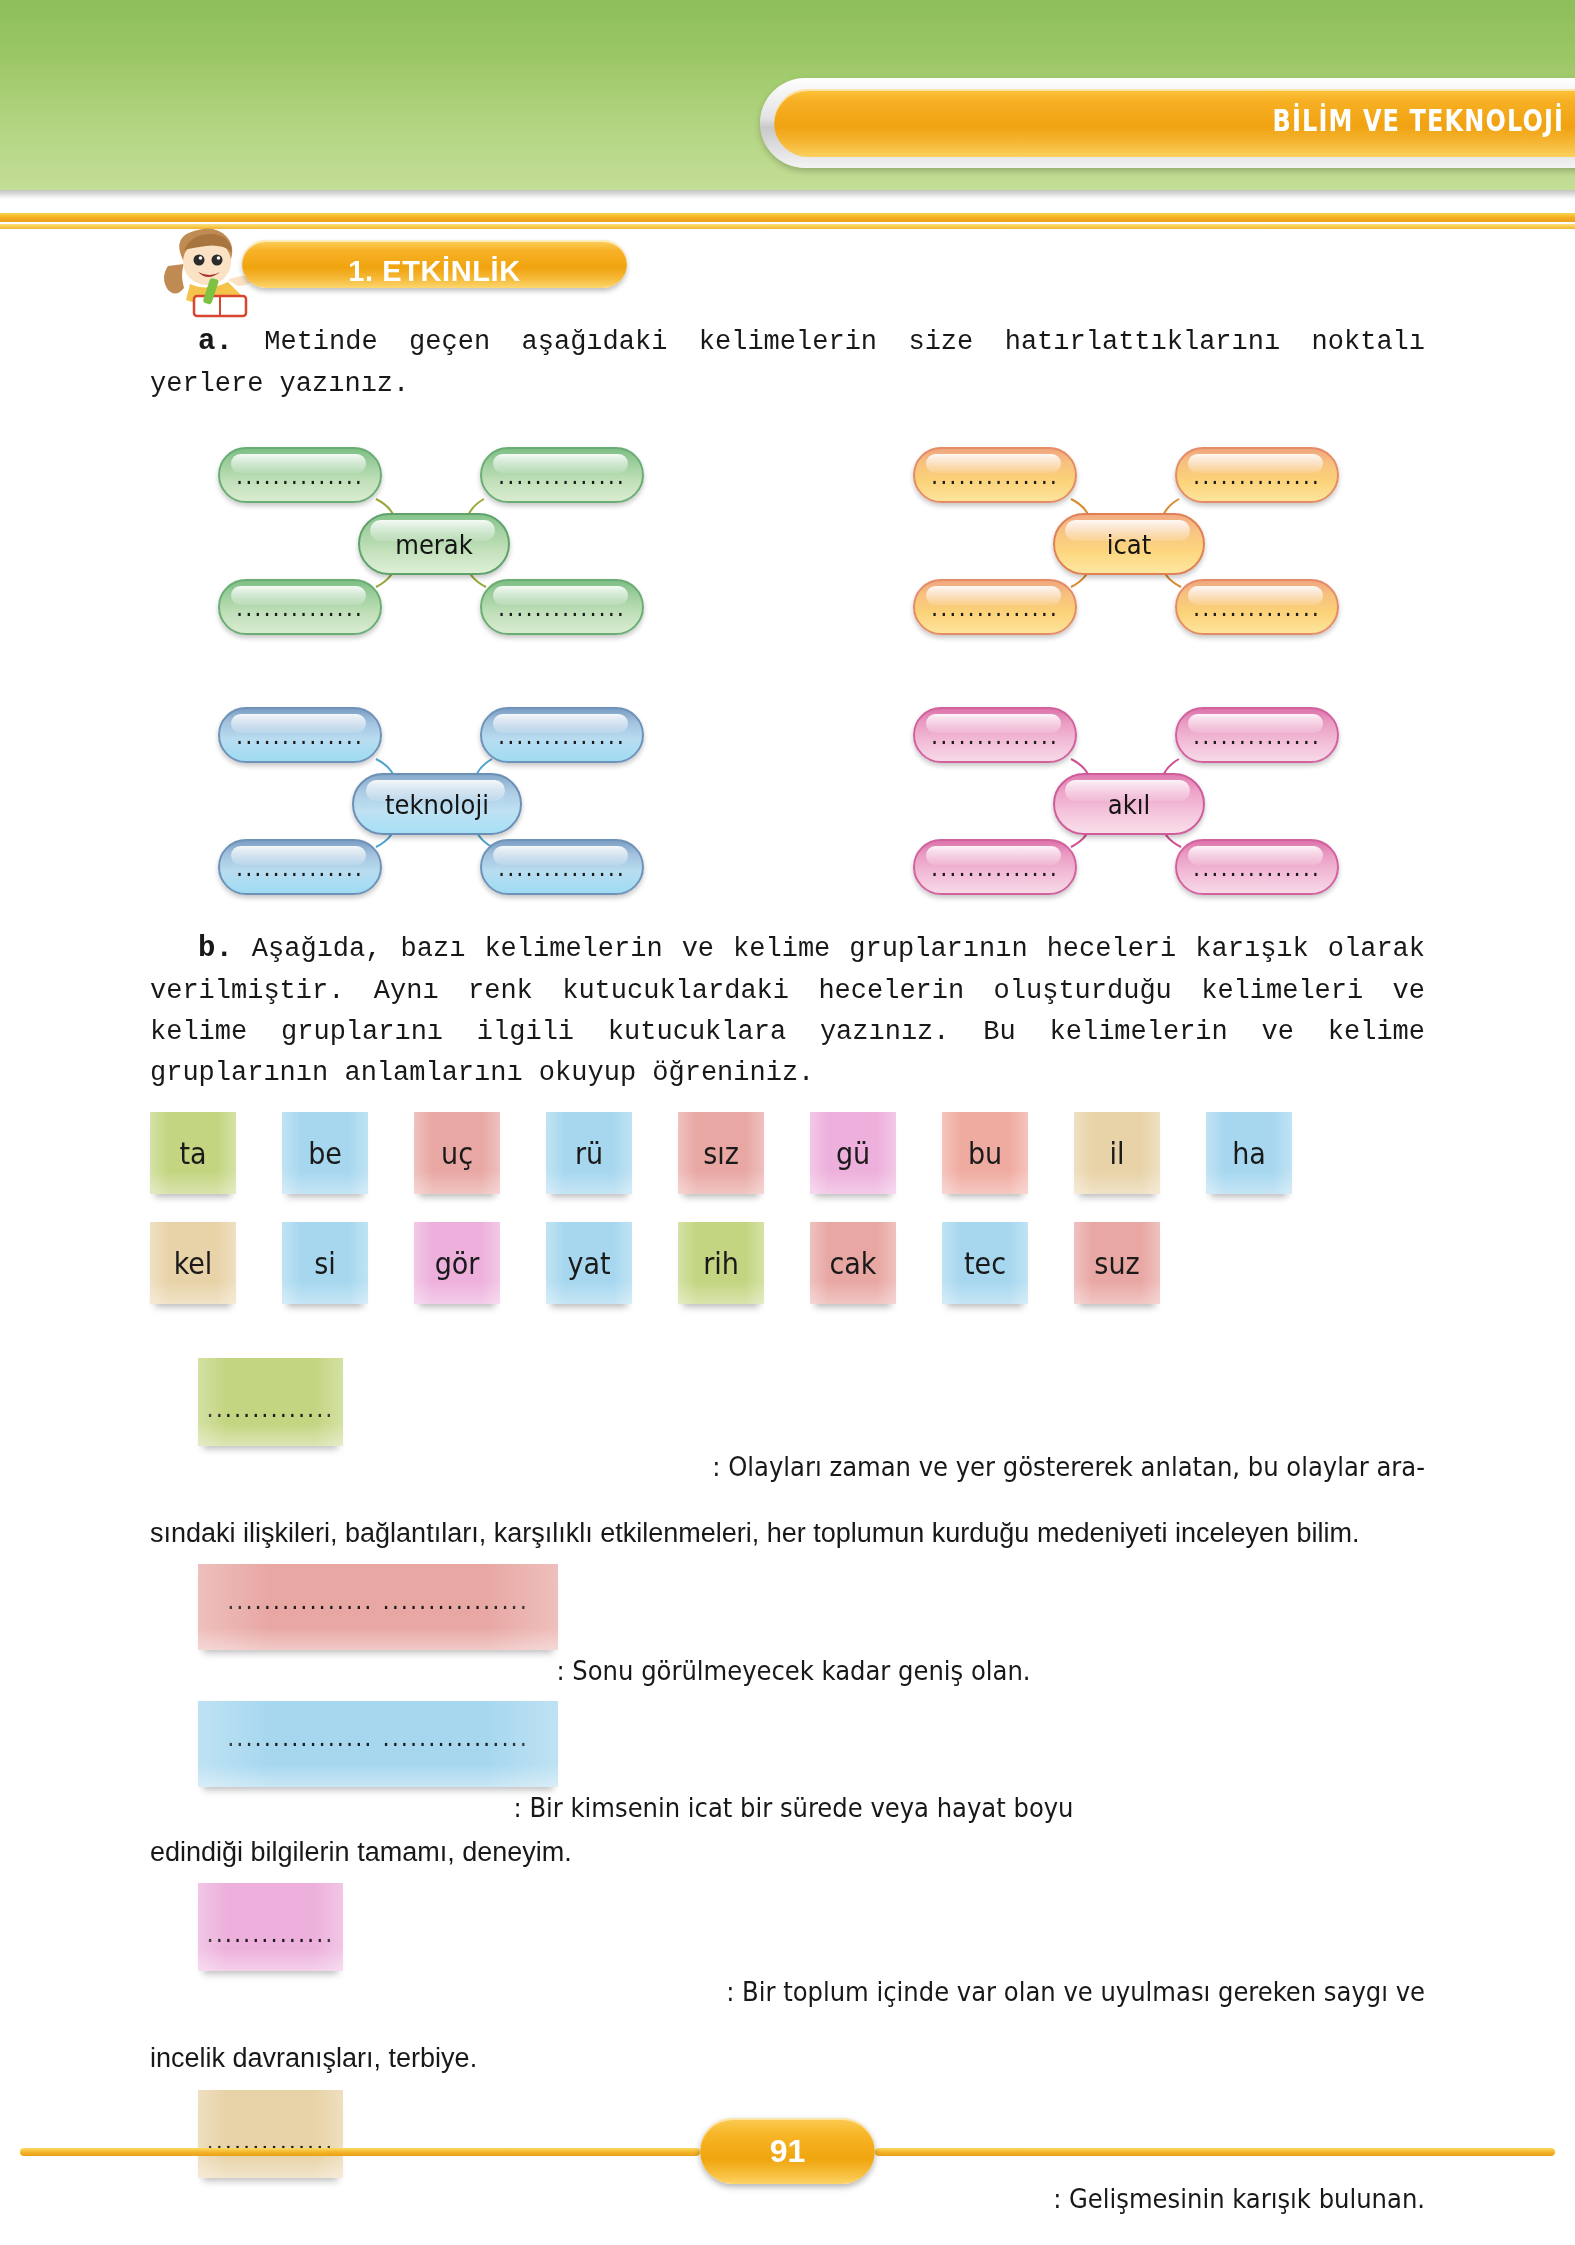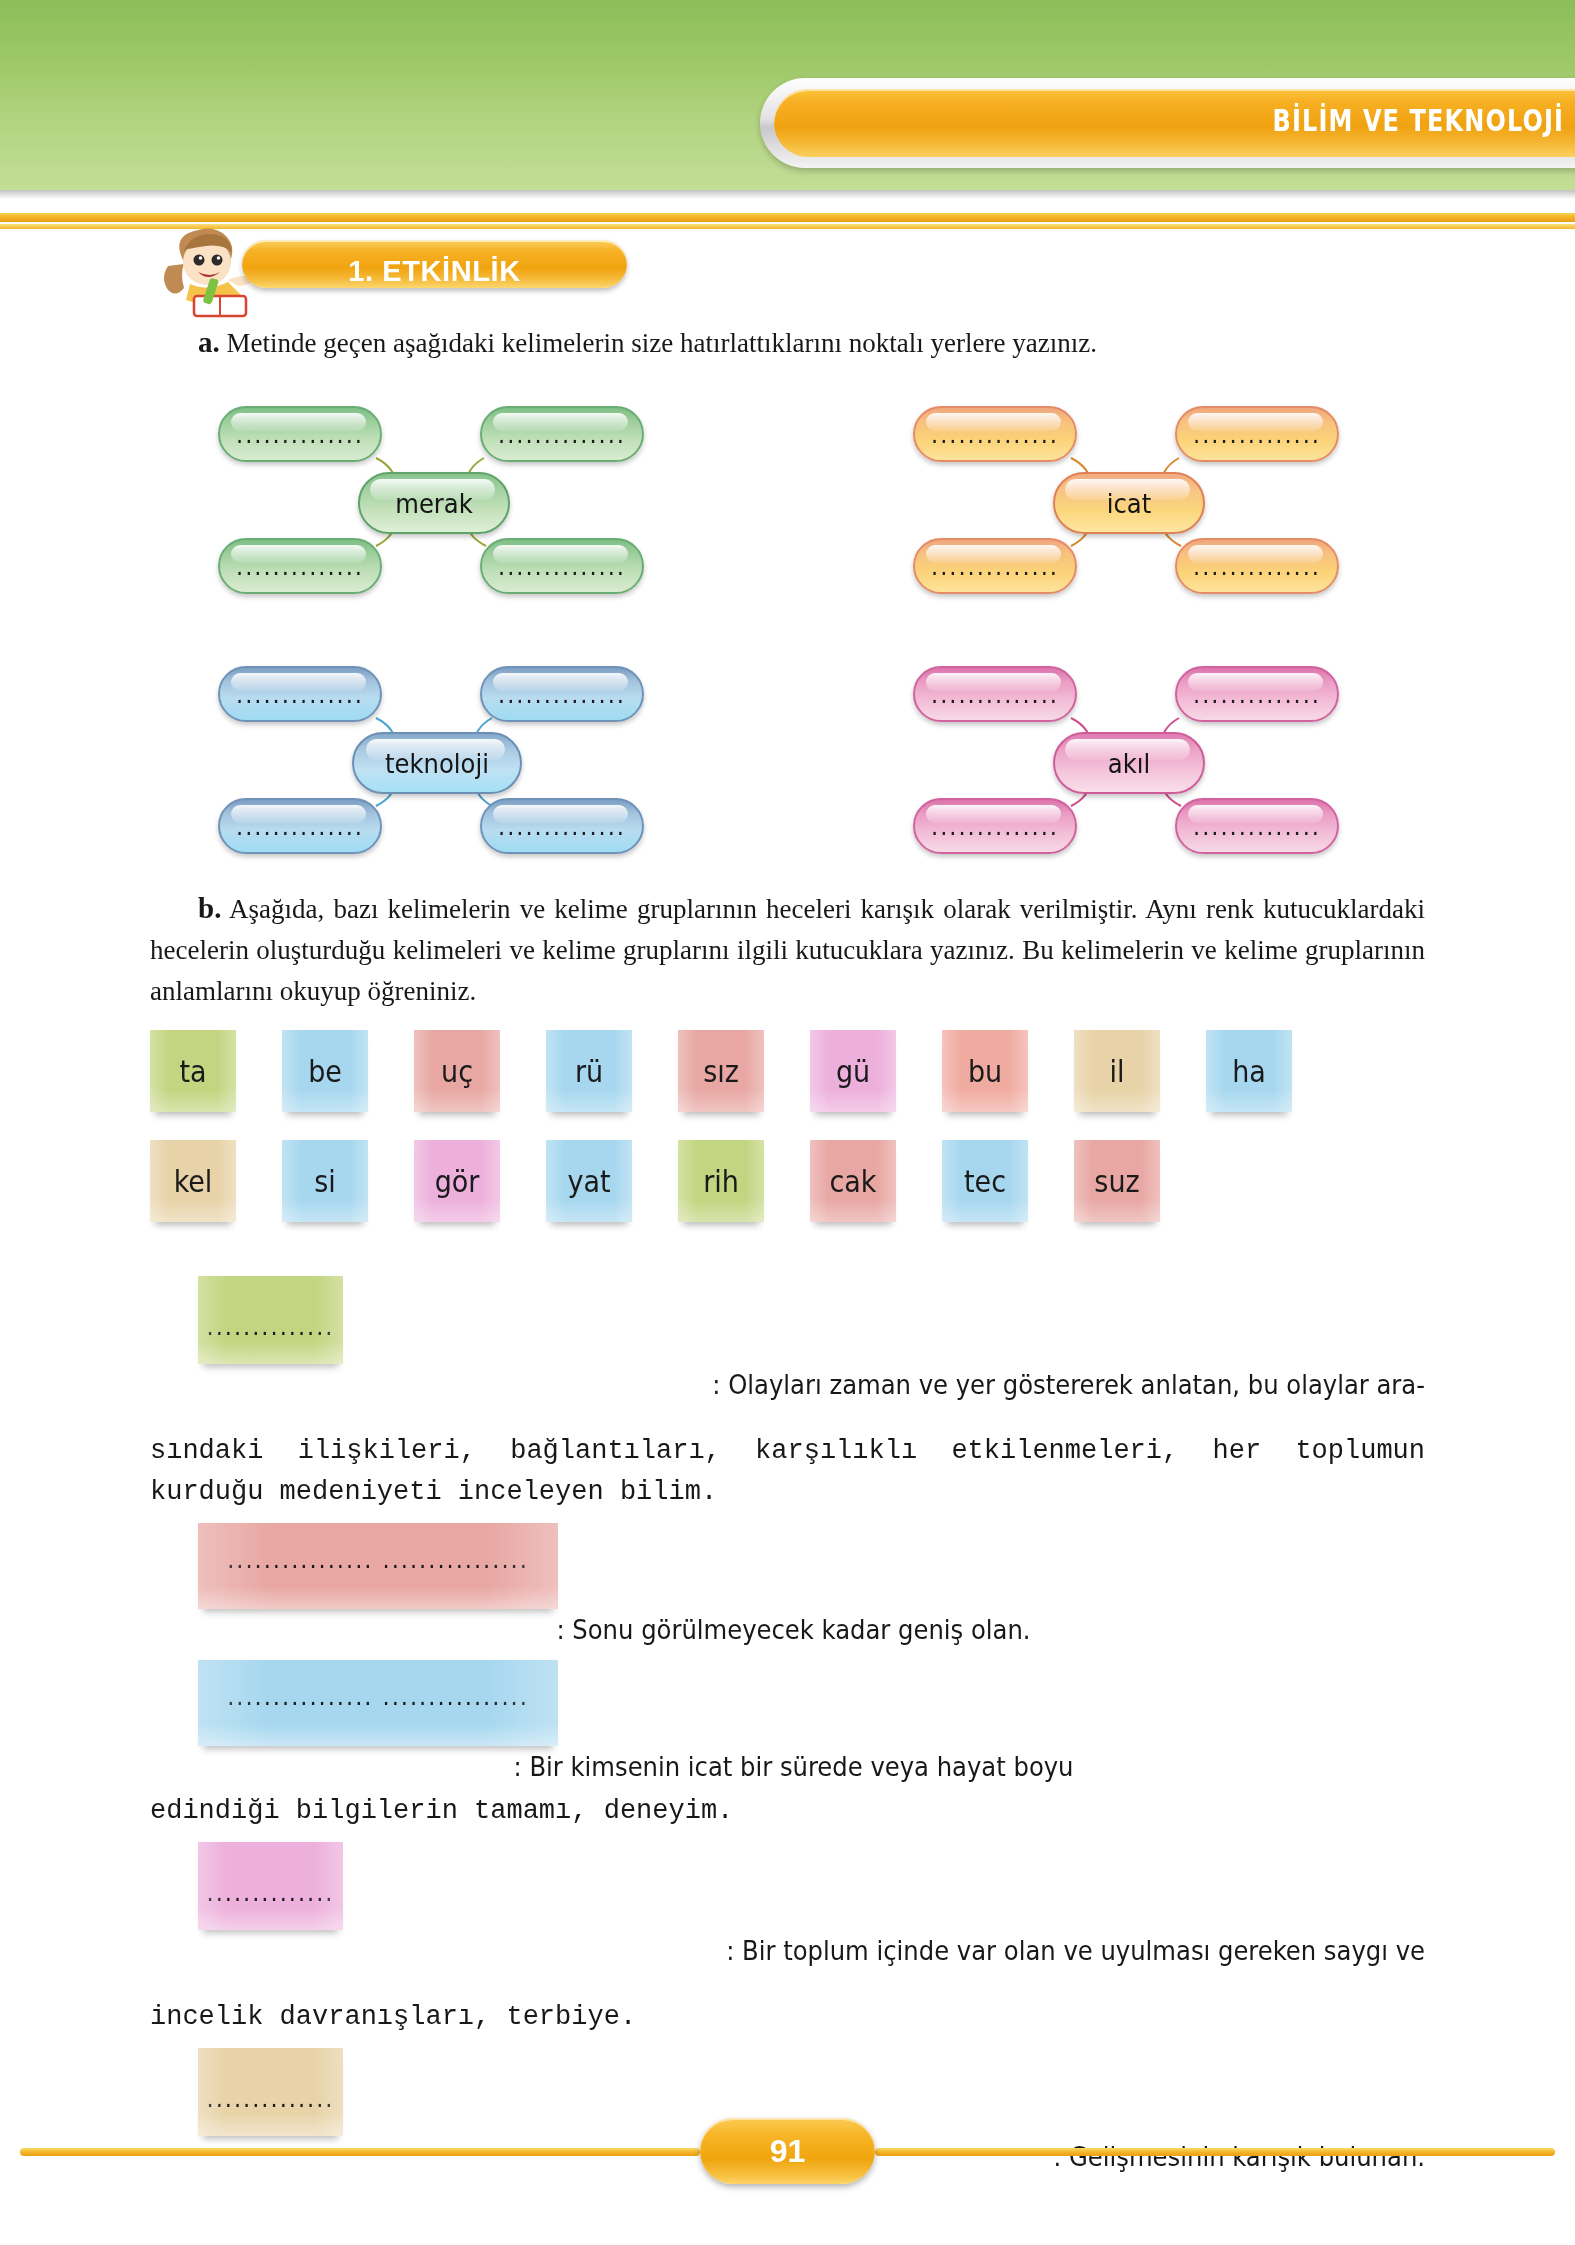--- a/index.html
+++ b/index.html
@@ -64,21 +64,21 @@
     box-shadow:0 3px 5px rgba(0,0,0,.25), inset 0 2px 0 rgba(255,255,255,.6);
   }
   #activity-label{
     position:absolute;left:0;top:15px;width:385px;text-align:center;
     color:#ffffff;font-size:29px;font-weight:bold;letter-spacing:.6px;
   }
   #girl-icon{position:absolute;left:0px;top:-8px;width:125px;height:100px;}
 
   
   .ptext{
-    font-family:Liberation Serif, serif;
+    font-family:Liberation Mono, monospace;
     font-size:27px;color:#181818;line-height:1.52;
     margin:0 150px 0 150px;
     text-align:justify;
   }
   .ptext .lead{font-weight:bold;font-size:29px;}
   .indent{text-indent:48px;}
 
   
   #maps{position:relative;margin:22px 0 0 0;height:500px;}
   .map{position:absolute;width:460px;height:230px;}
@@ -148,21 +148,21 @@
     box-shadow:0 8px 7px -5px rgba(0,0,0,.26);
     color:#1a1a1a;letter-spacing:2px;font-size:25px;
   }
   .ansbox::after{
     content:"";position:absolute;left:0;top:0;width:100%;height:100%;
     background:linear-gradient(90deg,rgba(255,255,255,.28) 0%,rgba(255,255,255,0) 20%,rgba(255,255,255,0) 80%,rgba(255,255,255,.28) 100%);
     pointer-events:none;
   }
   .def-text{padding-left:12px;flex:1 1 auto;}
   .def-cont{margin:0 150px 0 150px;font-size:27px;line-height:1.52;color:#181818;
-       font-family:Liberation Mono, monospace;text-align:justify;}
+       font-family:Liberation Sans, sans-serif;text-align:justify;}
 
   
   #footer{position:absolute;left:0;top:2105px;width:1575px;height:110px;}
   .foot-rule{position:absolute;top:43px;height:8px;
     background:linear-gradient(180deg,#fbda62 0%,#f2b024 60%,#e9a116 100%);border-radius:4px;}
   .foot-rule.left{left:20px;width:680px;}
   .foot-rule.right{left:875px;width:680px;}
   #page-pill{
     position:absolute;left:700px;top:13px;width:175px;height:66px;border-radius:33px;
     background:linear-gradient(180deg,#fbcc55 0%,#f7b527 25%,#f0a50e 62%,#f8c243 88%,#fcd468 100%);

